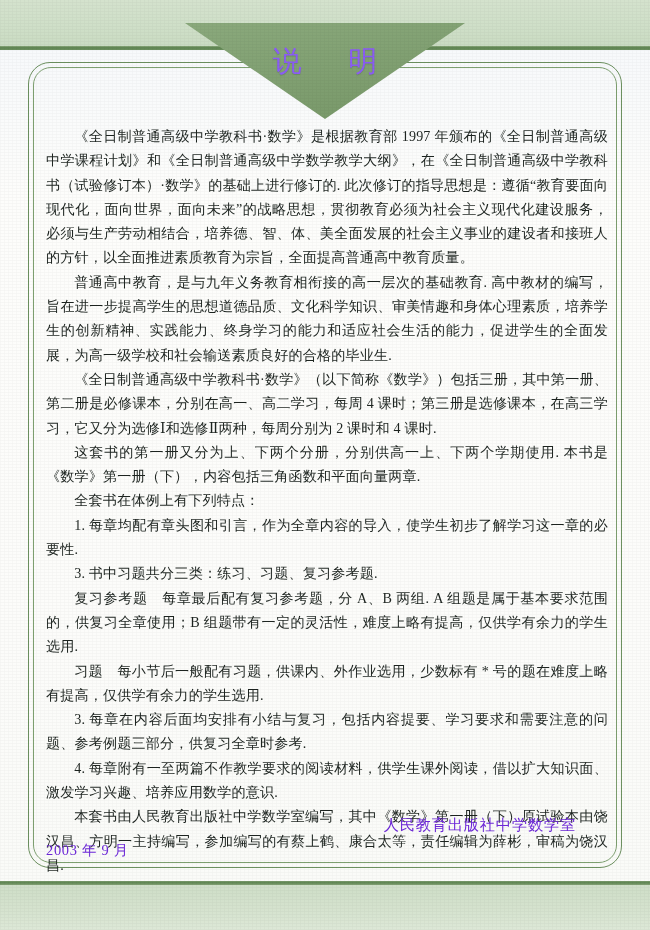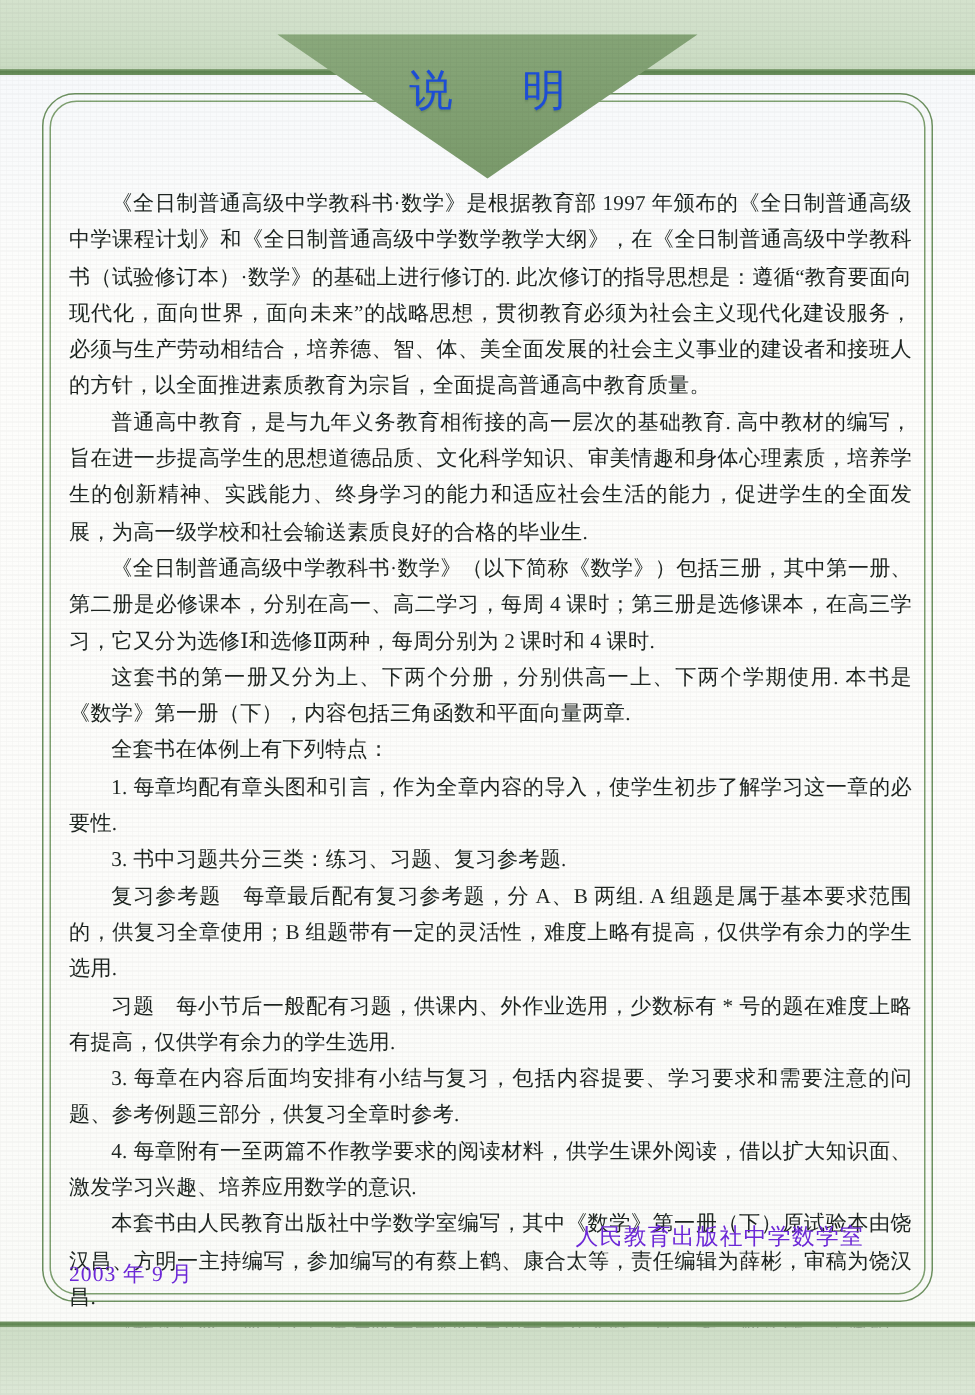--- a/index.html
+++ b/index.html
@@ -81,21 +81,21 @@
     width: 280px; height: 96px;
     clip-path: polygon(0 0, 100% 0, 50% 100%);
     background: linear-gradient(170deg, rgba(255,255,255,0.10) 0%, rgba(0,0,0,0.05) 100%);
     pointer-events: none;
   }
   .title-text {
     position: absolute;
     left: 0; top: 47px;
     width: 650px;
     text-align: center;
-    color: #1d4ed8;
+    color: #8b5cf6;
     font-size: 29px;
     letter-spacing: 0.30em;
     text-indent: 0.30em;
     font-family: "Liberation Sans", "DejaVu Sans", sans-serif;
     font-weight: 400;
     line-height: 1;
     text-shadow: 0 1px 1px rgba(60,90,50,0.25);
   }
 
   

